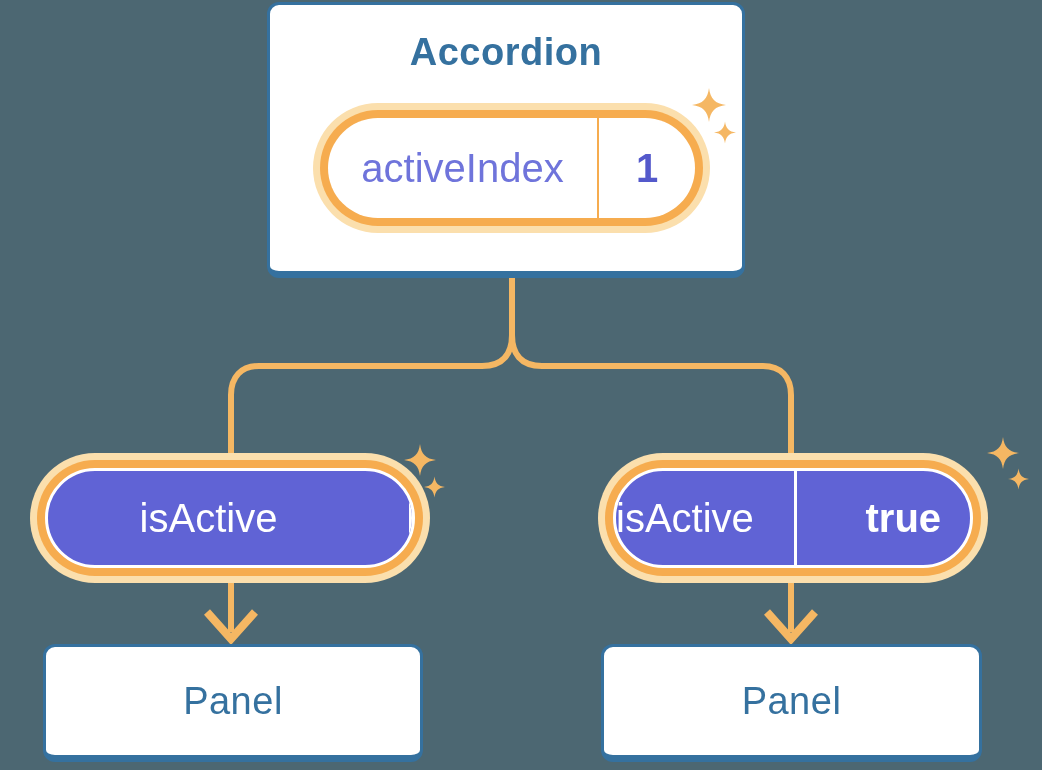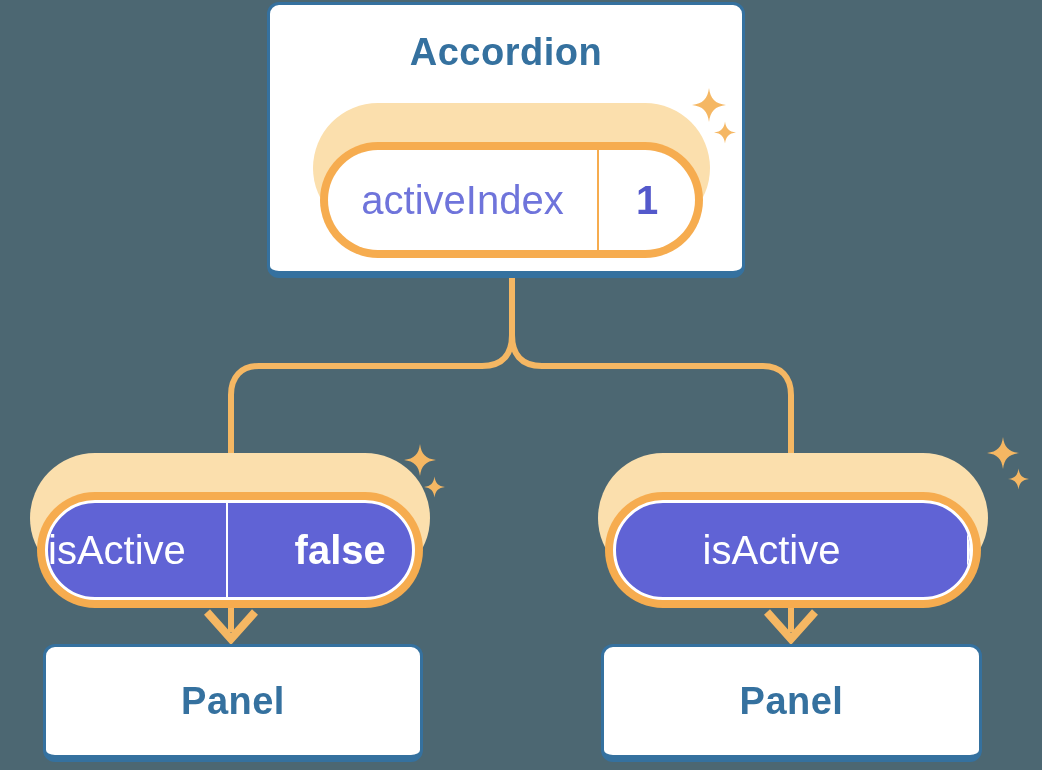--- a/index.html
+++ b/index.html
@@ -35,28 +35,28 @@
   }
   .accordion-box{left:267px;top:2px;width:478px;height:276px;}
   .comp-title{
     color:var(--blue);font-size:38px;font-weight:600;letter-spacing:.5px;
     margin-top:26px;
   }
 
   .panel-box{justify-content:center;}
   .panel-left{left:43px;top:644px;width:380px;height:118px;}
   .panel-right{left:601px;top:644px;width:381px;height:118px;}
-  .panel-title{color:var(--blue);font-size:38px;font-weight:700;letter-spacing:.5px;}
+  .panel-title{color:var(--blue);font-size:38px;font-weight:400;letter-spacing:.5px;}
 
   
   .pill-glow{
     position:absolute;z-index:3;background:var(--glow);
     border-radius:999px;padding:7px;
   }
-  .pill-ring{background:var(--orange);border-radius:999px;padding:8px;height:100%;margin-top:32px;}
+  .pill-ring{background:var(--orange);border-radius:999px;padding:8px;height:100%;}
   .pill-body{
     display:flex;align-items:stretch;height:100%;
     border-radius:999px;overflow:hidden;
   }
   .state-pill{left:313px;top:103px;width:397px;height:130px;}
   .state-pill .pill-body{background:var(--white);}
   .state-pill .pill-label{
     flex:1;display:flex;align-items:center;justify-content:center;
     color:var(--purple-text);font-size:40px;
   }
@@ -116,30 +116,30 @@
         <div class="pill-value">1</div>
       </div>
     </div>
   </div>
 
   <div class="pill-glow prop-pill prop-left">
     <div class="pill-ring">
       <div class="pill-body">
         <div class="pill-label">isActive</div>
         <div class="pill-divider"></div>
-        <div class="pill-value">false</div>
       </div>
     </div>
   </div>
 
   <div class="pill-glow prop-pill prop-right">
     <div class="pill-ring">
       <div class="pill-body">
         <div class="pill-label">isActive</div>
         <div class="pill-divider"></div>
+        <div class="pill-value">true</div>
       </div>
     </div>
   </div>
 
   <div class="comp-box panel-box panel-left">
     <div class="panel-title">Panel</div>
   </div>
 
   <div class="comp-box panel-box panel-right">
     <div class="panel-title">Panel</div>

